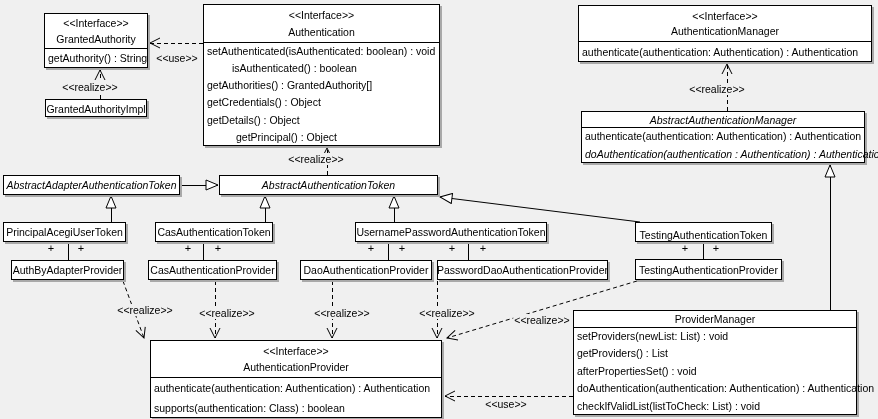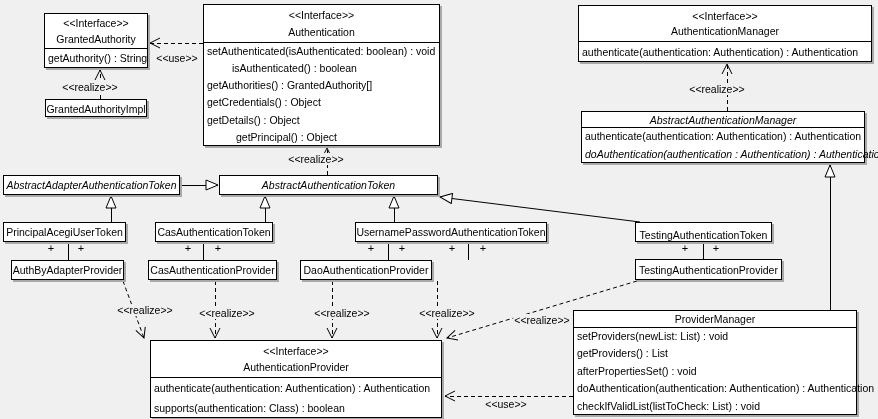--- a/index.html
+++ b/index.html
@@ -151,20 +151,25 @@
     <div class="node" style="left: 148px; top: 260px; width: 129px; height: 20px;">
       <div class="title" style="height: 18px;">
         <div class="">CasAuthenticationProvider</div>
       </div>
     </div>
     <div class="node" style="left: 300px; top: 260px; width: 132px; height: 20px;">
       <div class="title" style="height: 18px; border-radius: 9px;">
         <div class="">DaoAuthenticationProvider</div>
       </div>
     </div>
+    <div class="node" style="left: 437px; top: 260px; width: 171px; height: 20px;">
+      <div class="title" style="height: 18px;">
+        <div class="">PasswordDaoAuthenticationProvider</div>
+      </div>
+    </div>
     <div class="node" style="left: 635px; top: 259px; width: 147px; height: 21px;">
       <div class="title" style="height: 19px;">
         <div class="">TestingAuthenticationProvider</div>
       </div>
     </div>
     <div class="node" style="left: 573px; top: 310px; width: 284px; height: 105px;">
       <div class="title divided" style="height: 16px; text-align: right;">
         <div class="">ProviderManager</div>
       </div>
       <div class="methods">

